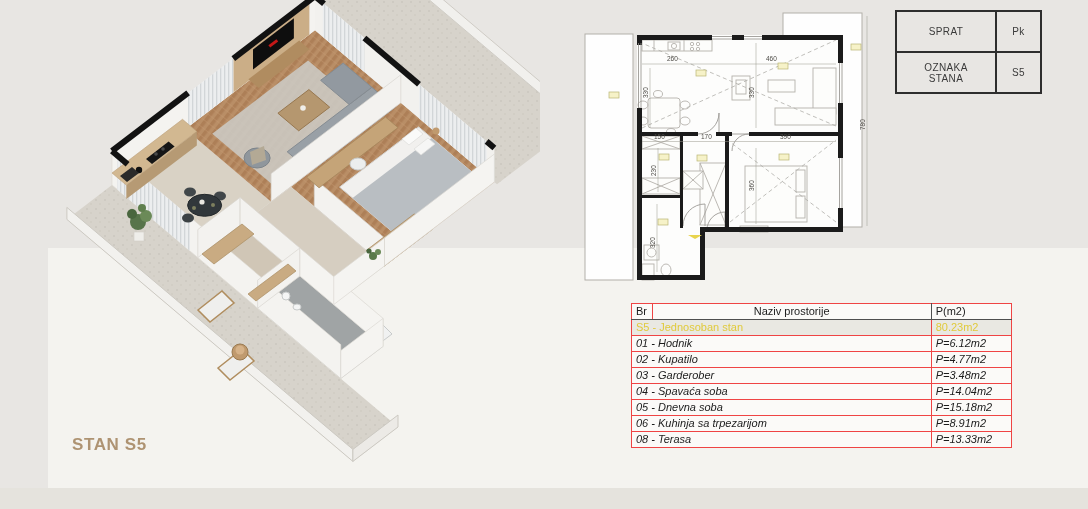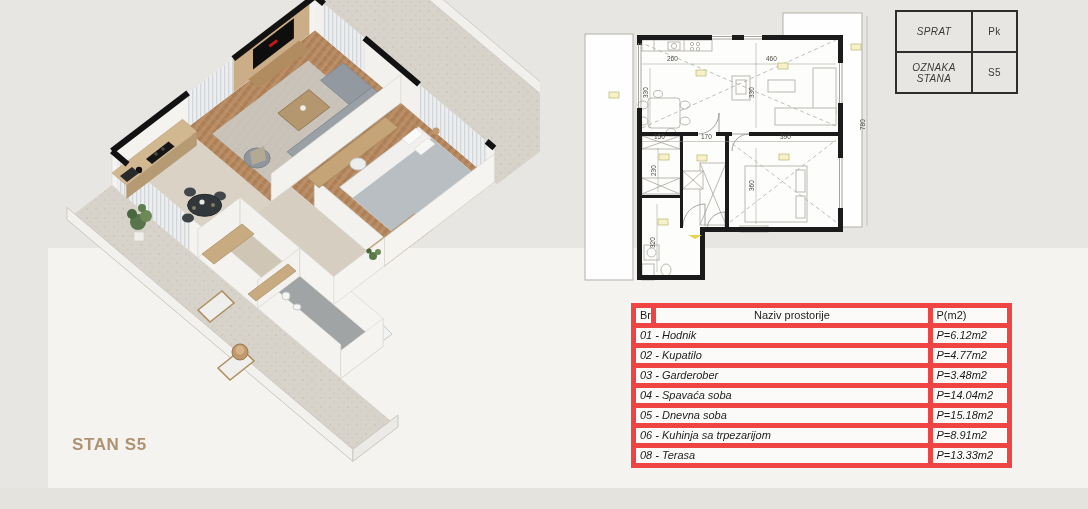--- a/index.html
+++ b/index.html
@@ -8,26 +8,26 @@
   .band{position:absolute;left:48px;right:0;top:248px;height:240px;background:#f4f3ef;}
   .strip{position:absolute;left:0;right:0;top:488px;height:21px;background:#e5e3dd;}
   .svg3d{position:absolute;left:40px;top:0;}
   .svg2d{position:absolute;left:580px;top:8px;}
   .caption{position:absolute;left:72px;top:435px;font-size:17px;font-weight:bold;
            color:#ae9372;letter-spacing:.6px;}
   
   .unit-info{position:absolute;left:895px;top:10px;border-collapse:collapse;background:transparent;}
   .unit-info td{border:2px solid #2e2e2e;text-align:center;vertical-align:middle;
                 font-size:10px;color:#3a3a3a;letter-spacing:.4px;}
-  .unit-info td.lab{width:72px;height:39px;padding:0 1px;font-style:italic;}
+  .unit-info td.lab{width:72px;height:39px;padding:0 13px;}
   .unit-info td.val{width:41px;text-align:center;}
   
   .room-table{position:absolute;left:631px;top:303px;width:381px;border-collapse:collapse;
               table-layout:fixed;background:#fbfaf8;font-size:11px;color:#1c1c1c;}
-  .room-table td,.room-table th{border:5px solid #ef4444;padding:1px 4px;height:13px;
+  .room-table td,.room-table th{border:1px solid #ef4444;padding:1px 4px;height:13px;
               line-height:11.5px;font-weight:normal;text-align:left;white-space:nowrap;
               overflow:hidden;}
   .room-table th{border-bottom:1px solid #4f4f4f;}
   .room-table .col-br{width:20px;}
   .room-table .col-name{width:271px;}
   .room-table .col-area{width:78px;}
   .room-table td.name,.room-table td.area{font-style:italic;}
   .room-table tr.summary td{background:#e9e8e2;color:#e0ca3c;font-style:normal;}
   .room-table th.hdr-name{border-right:1px solid #4f4f4f;}
 </style>
@@ -357,20 +357,24 @@
         <col class="col-br">
         <col class="col-name">
         <col class="col-area">
       </colgroup>
     <tbody>
         <tr>
       <th class="hdr-br">Br</th>
       <th class="hdr-name" style="border-left:1px solid #4f4f4f;text-align:center;">Naziv prostorije</th>
       <th class="hdr-area">P(m2)</th>
     </tr>
+    <tr class="summary">
+      <td class="name" colspan="2">S5 - Jednosoban stan</td>
+      <td class="area">80.23m2</td>
+    </tr>
     <tr>
           <td class="name" colspan="2">01 - Hodnik</td>
           <td class="area">P=6.12m2</td>
         </tr>
     <tr>
           <td class="name" colspan="2">02 - Kupatilo</td>
           <td class="area">P=4.77m2</td>
         </tr>
     <tr>
           <td class="name" colspan="2">03 - Garderober</td>

